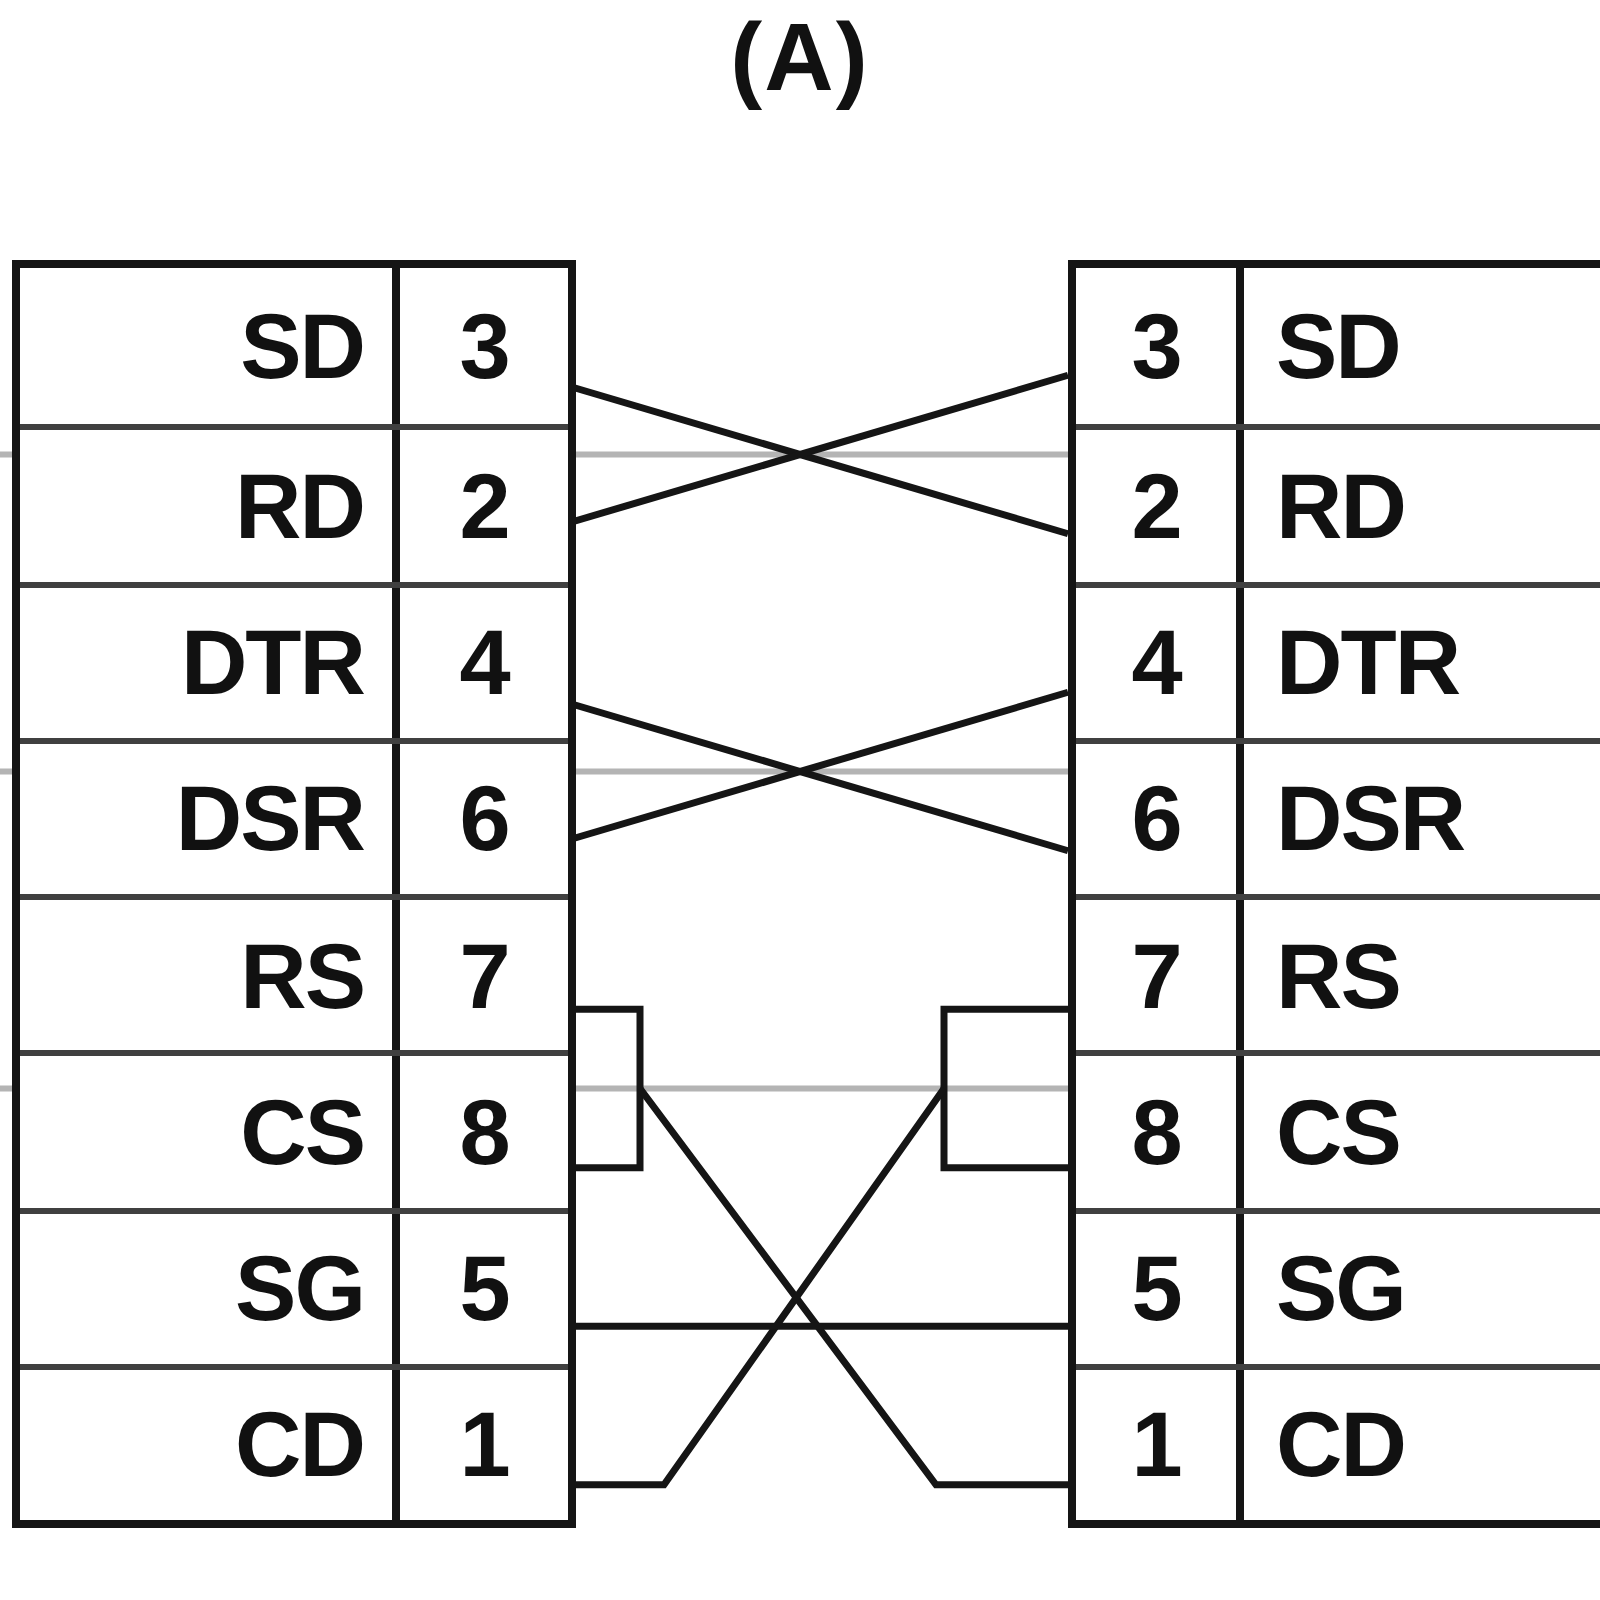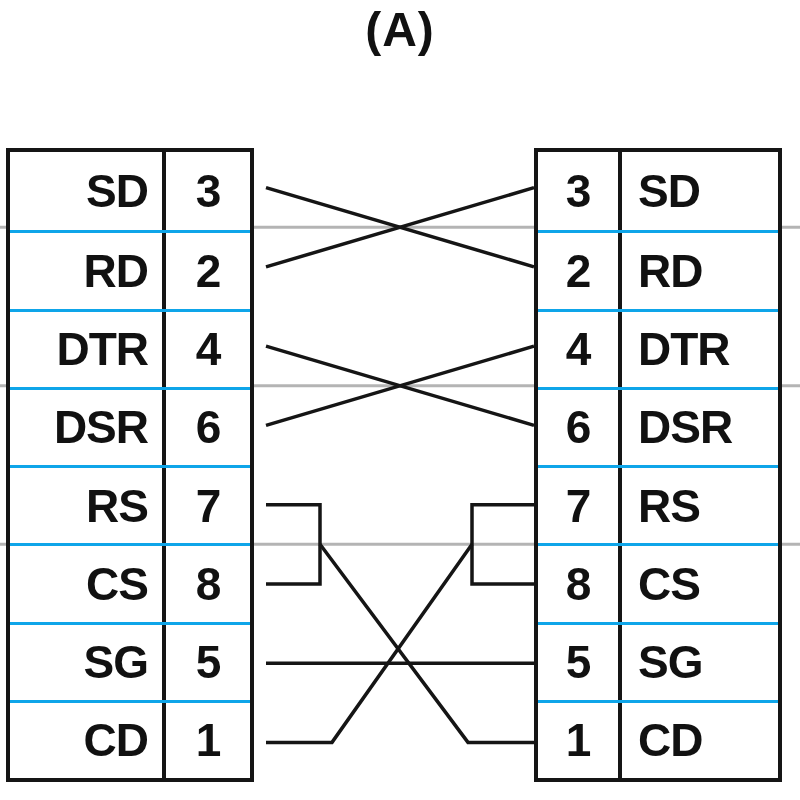--- a/index.html
+++ b/index.html
@@ -27,35 +27,35 @@
     letter-spacing: 1px;
   }
   #wiring {
     position: absolute;
     left: 0;
     top: 0;
     z-index: 1;
   }
   .connector-box {
     position: absolute;
-    top: 148px;
+    top: 130px;
     height: 634px;
-    width: 248px;
+    width: 282px;
     background: #ffffff;
     border: 4px solid #151515;
     box-sizing: border-box;
     display: grid;
     grid-template-rows: repeat(8, 1fr);
     z-index: 2;
   }
   .connector-box.left  { left: 6px; }
   .connector-box.right { left: 534px; }
   .conn-row {
     display: grid;
-    border-top: 3px solid #0ea5e9;
+    border-top: 3px solid #404040;
     box-sizing: border-box;
   }
   .conn-row:first-child { border-top: none; }
   .left  .conn-row { grid-template-columns: 1fr 84px; }
   .right .conn-row { grid-template-columns: 84px 1fr; }
   .cell {
     display: flex;
     align-items: center;
     font-weight: bold;
     font-size: 46px;

